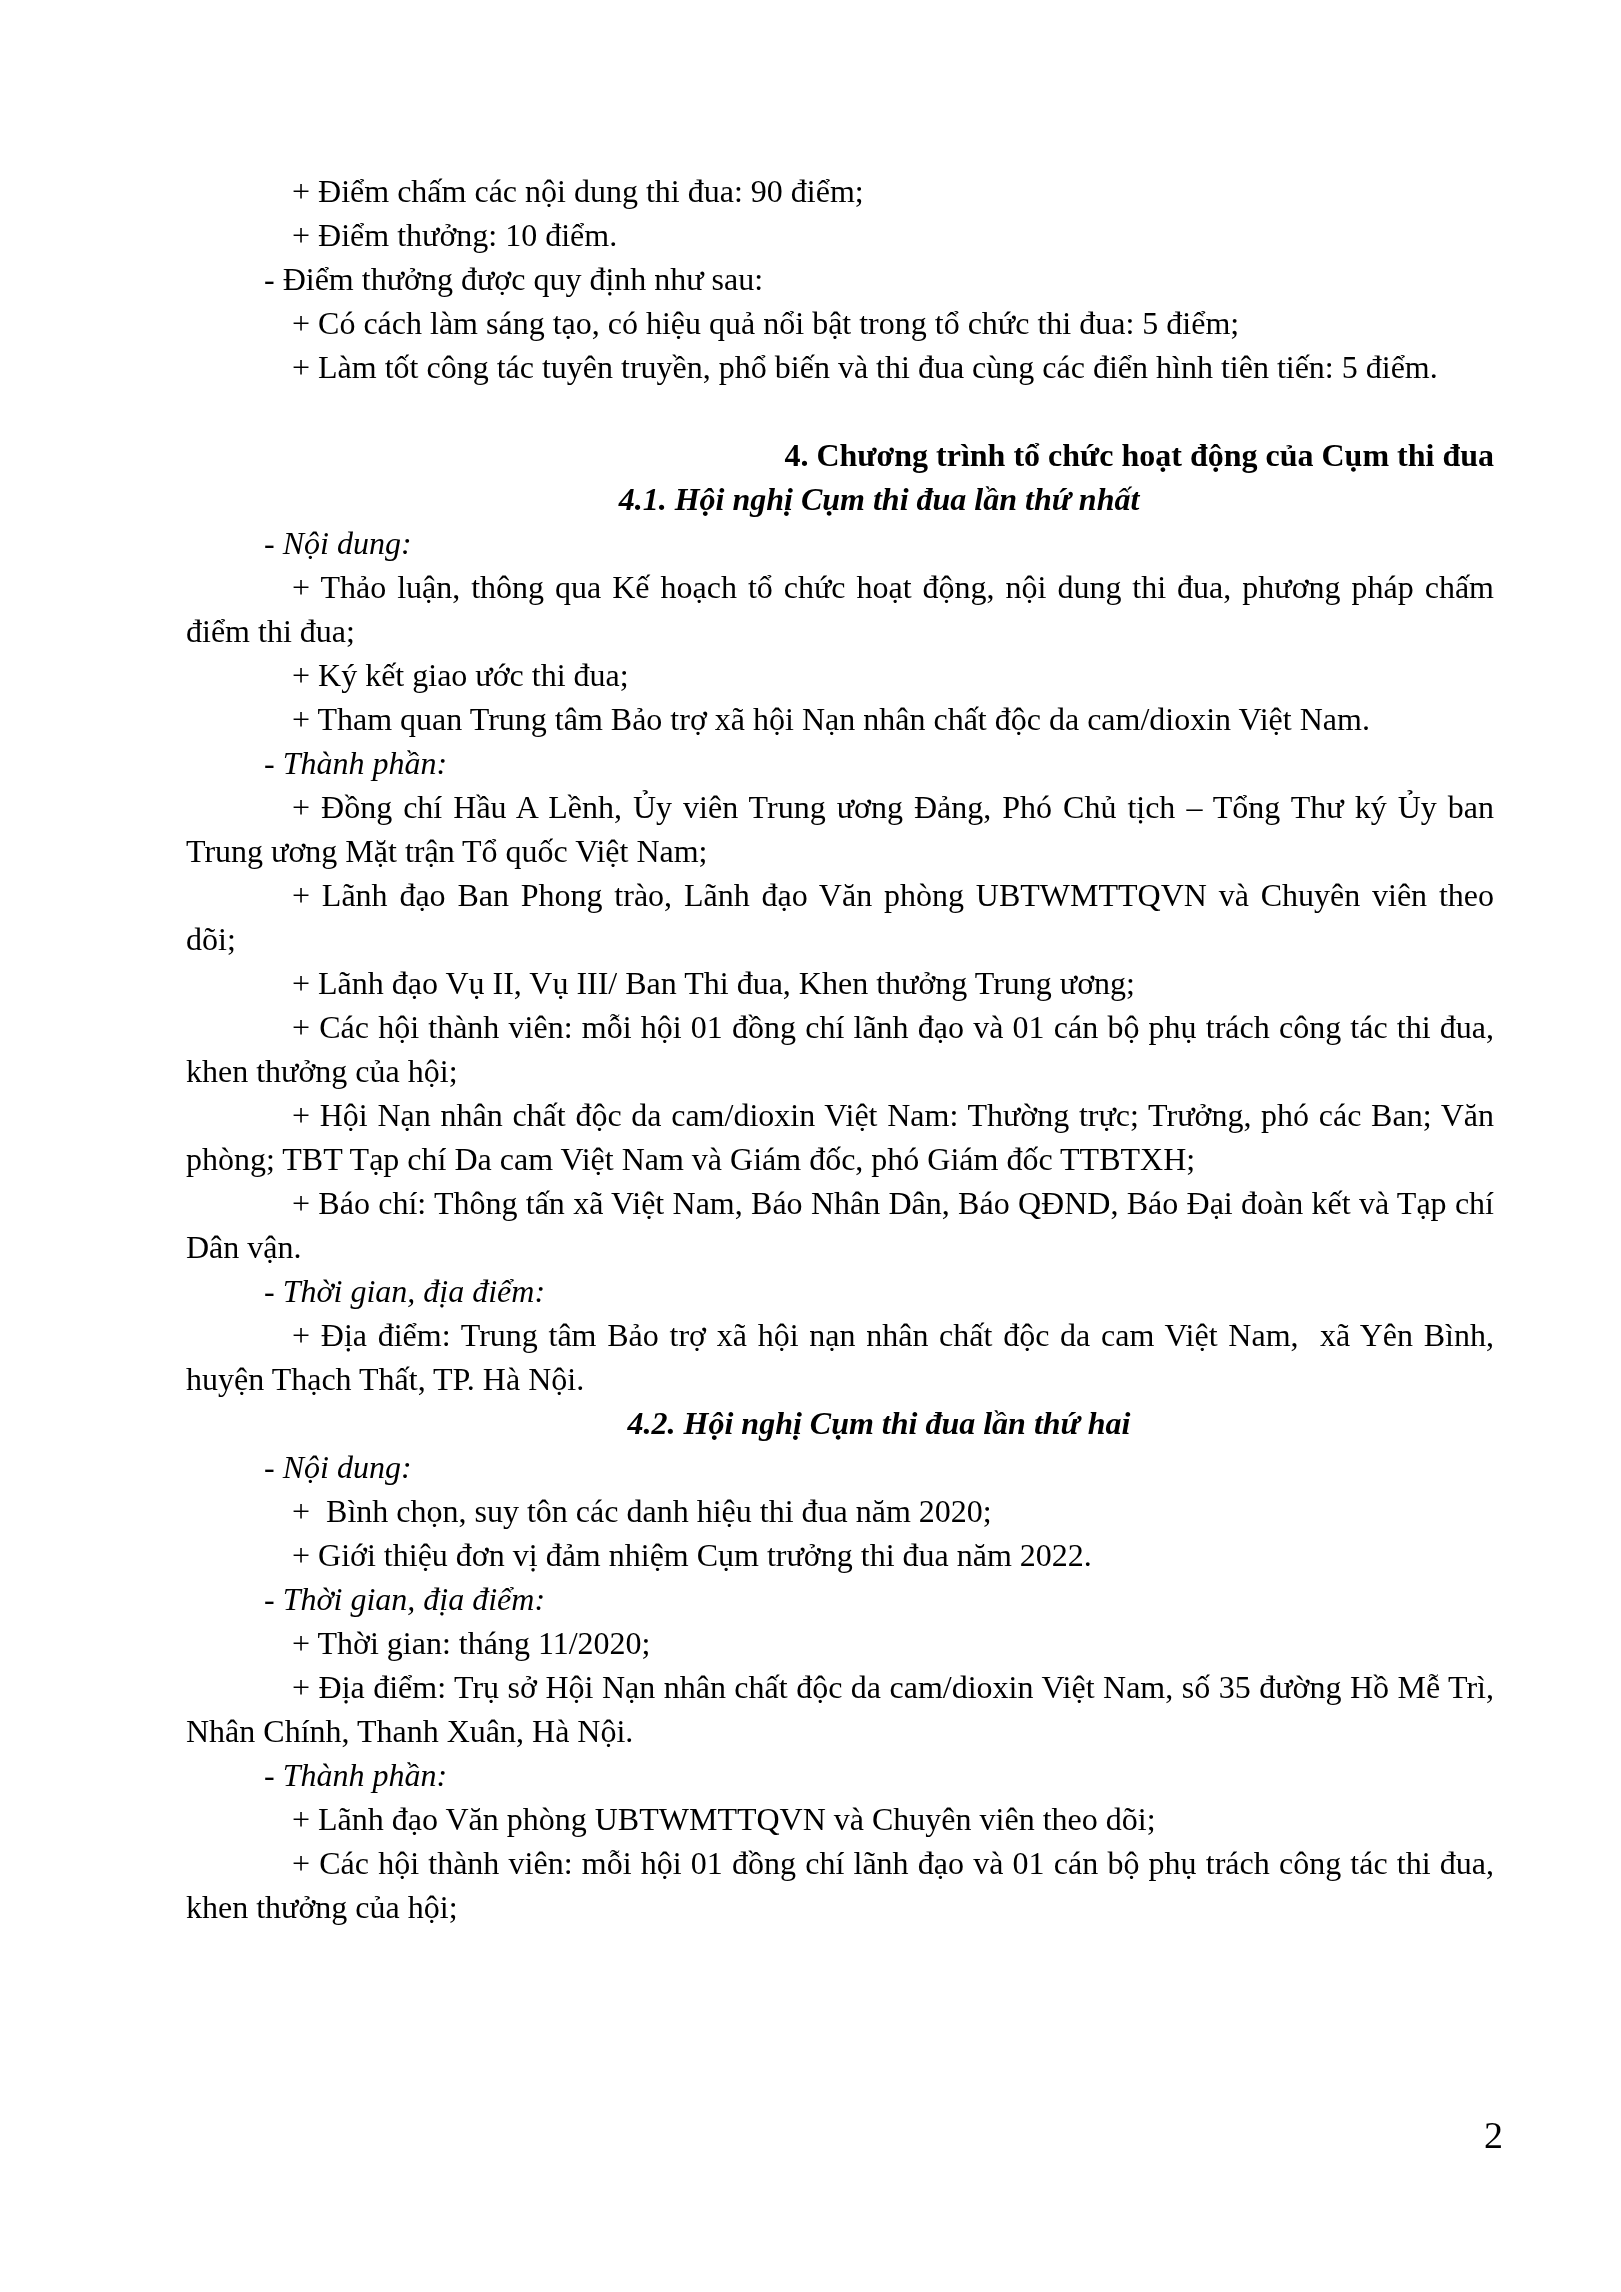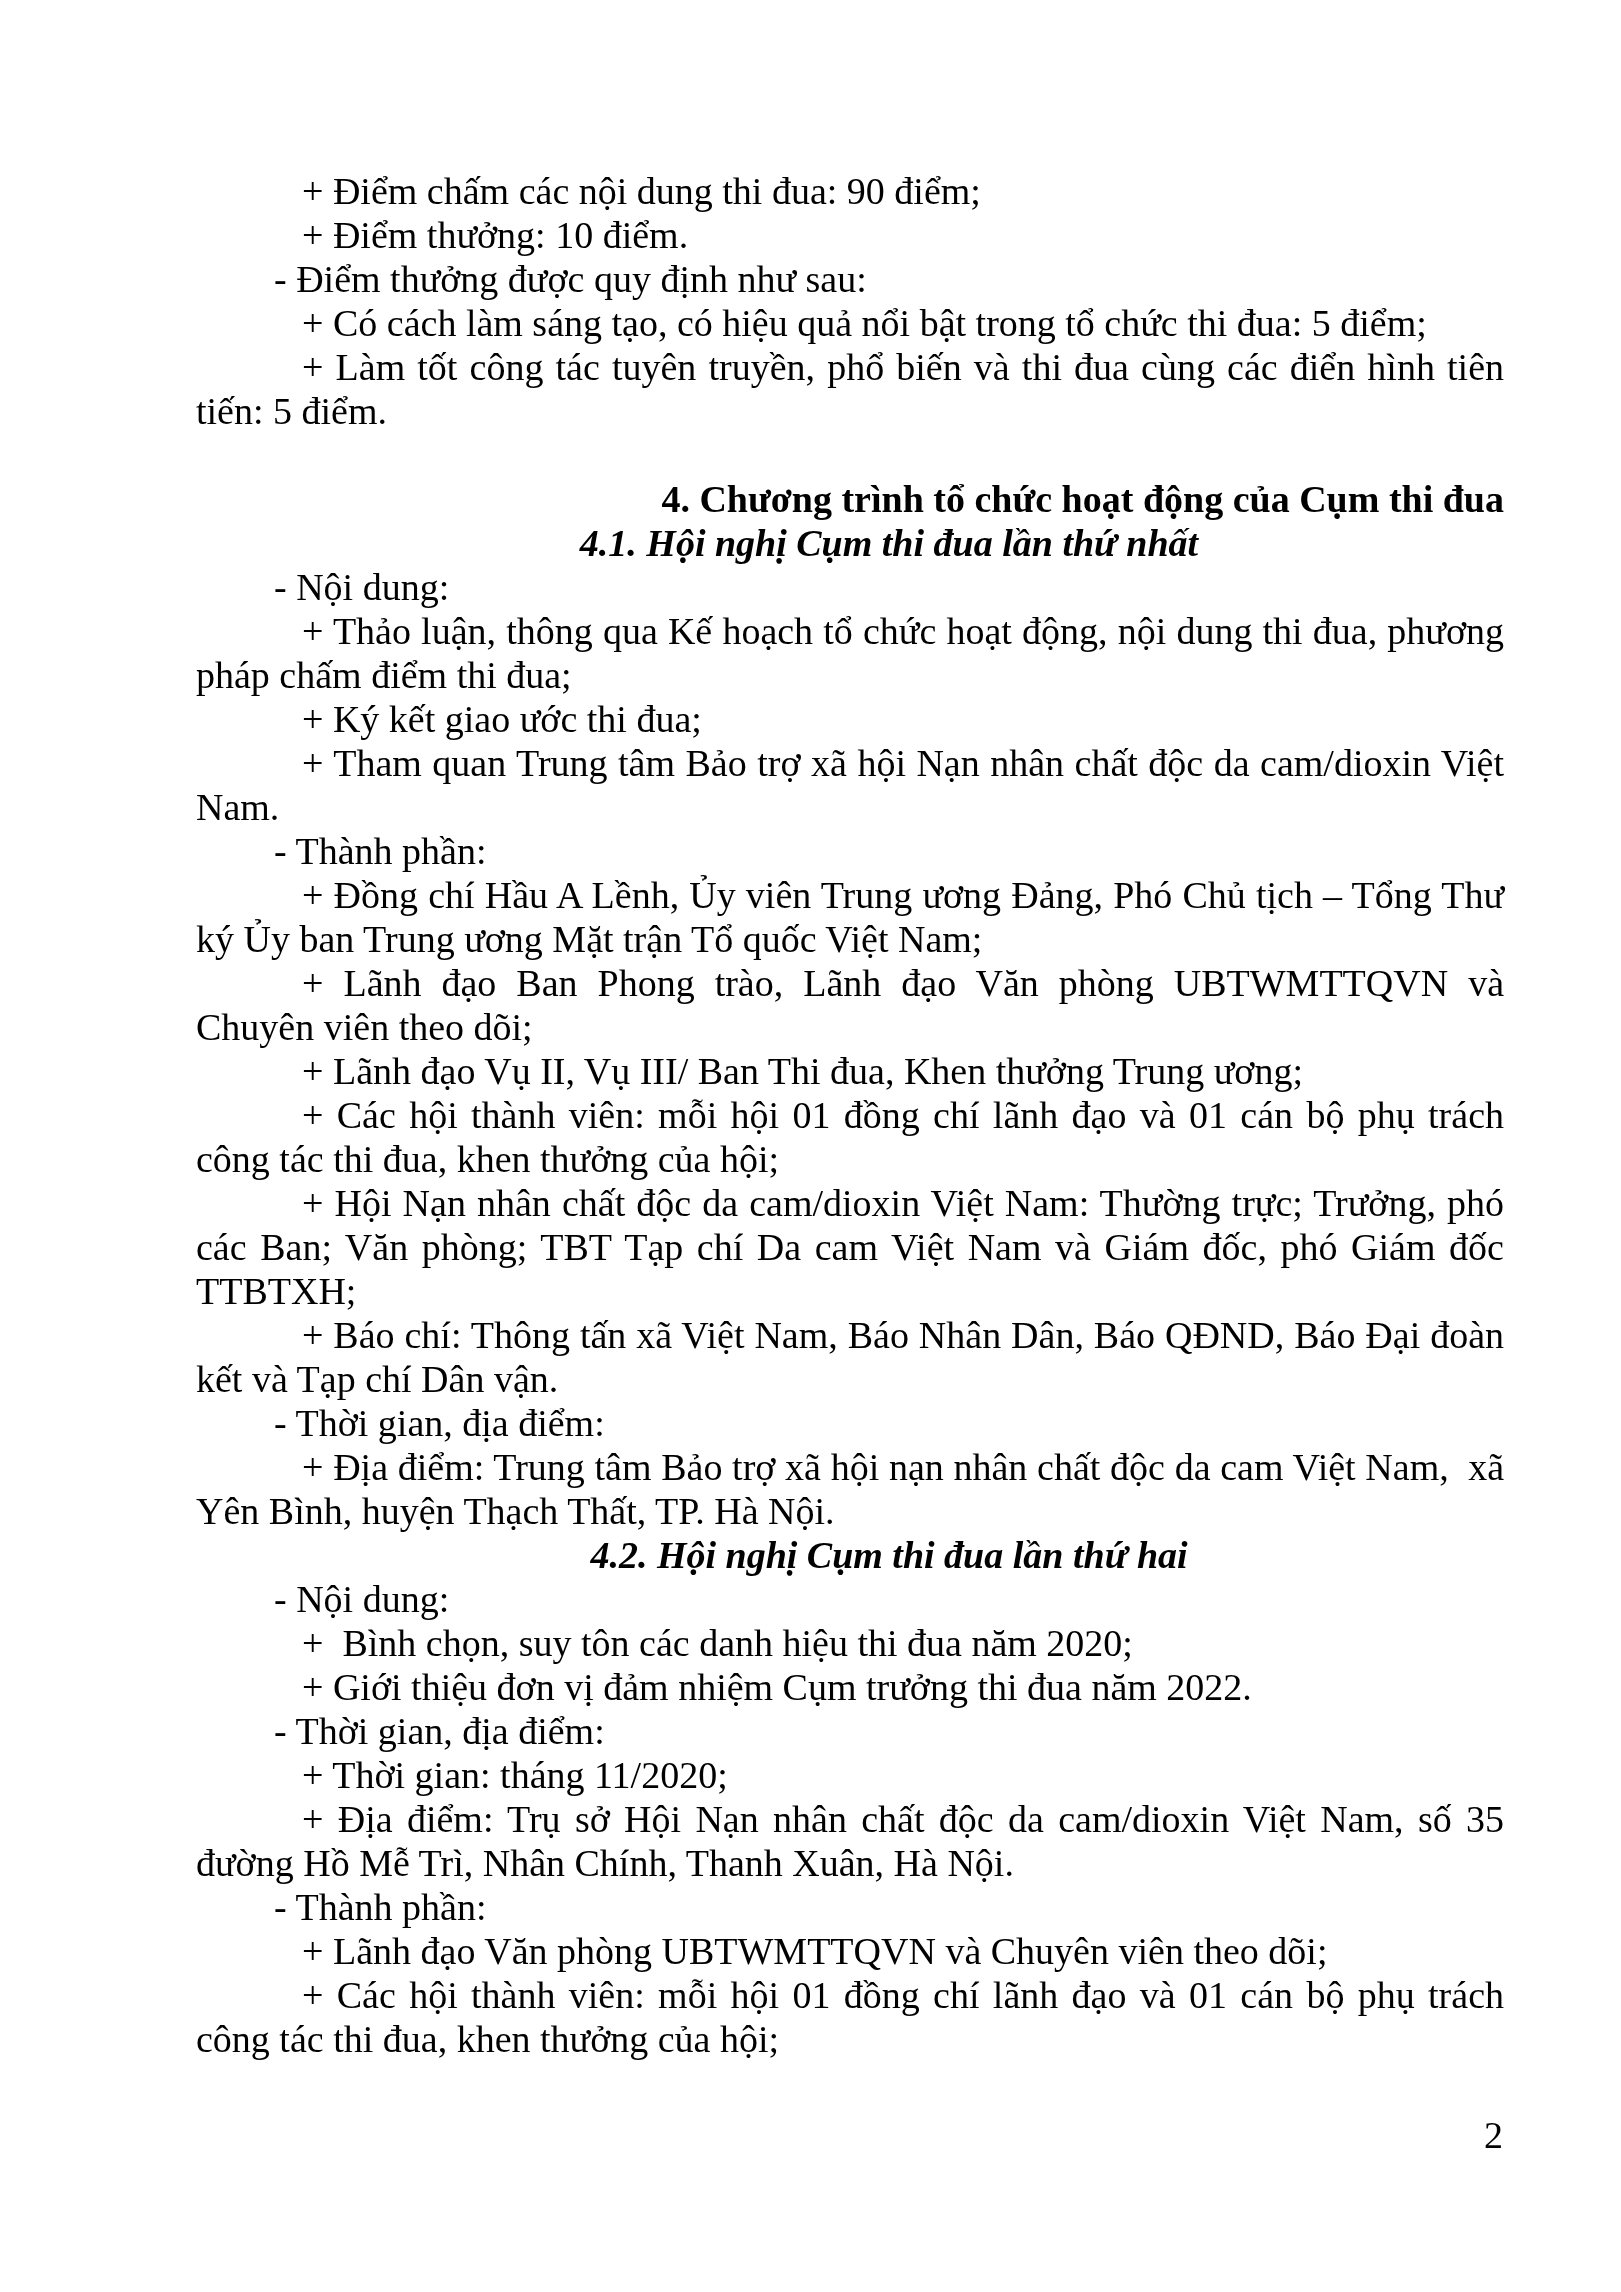--- a/index.html
+++ b/index.html
@@ -15,33 +15,33 @@
     overflow: hidden;
   }
   .page {
     position: relative;
     width: 1621px;
     height: 2293px;
     background: #ffffff;
   }
   .content {
     position: absolute;
-    left: 196px;
+    left: 186px;
     top: 169px;
     width: 1308px;
-    font-size: 38px;
+    font-size: 32px;
     line-height: 44px;
   }
   .content p {
     margin: 0;
     text-align: justify;
   }
   p.plus { text-indent: 106px; }
   p.dash { text-indent: 78px; }
-  p.dash-italic { text-indent: 78px; }
+  p.dash-italic { text-indent: 78px; font-style: italic; }
   p.heading-bold { text-indent: 78px; font-weight: bold; text-align: right; }
   p.heading-bold-italic { text-indent: 78px; font-weight: bold; font-style: italic; text-align: center; }
   p.spacer { height: 44px; }
   .page-number {
     position: absolute;
     top: 2113px;
     right: 118px;
     font-size: 38px;
     line-height: 44px;
     text-align: right;

